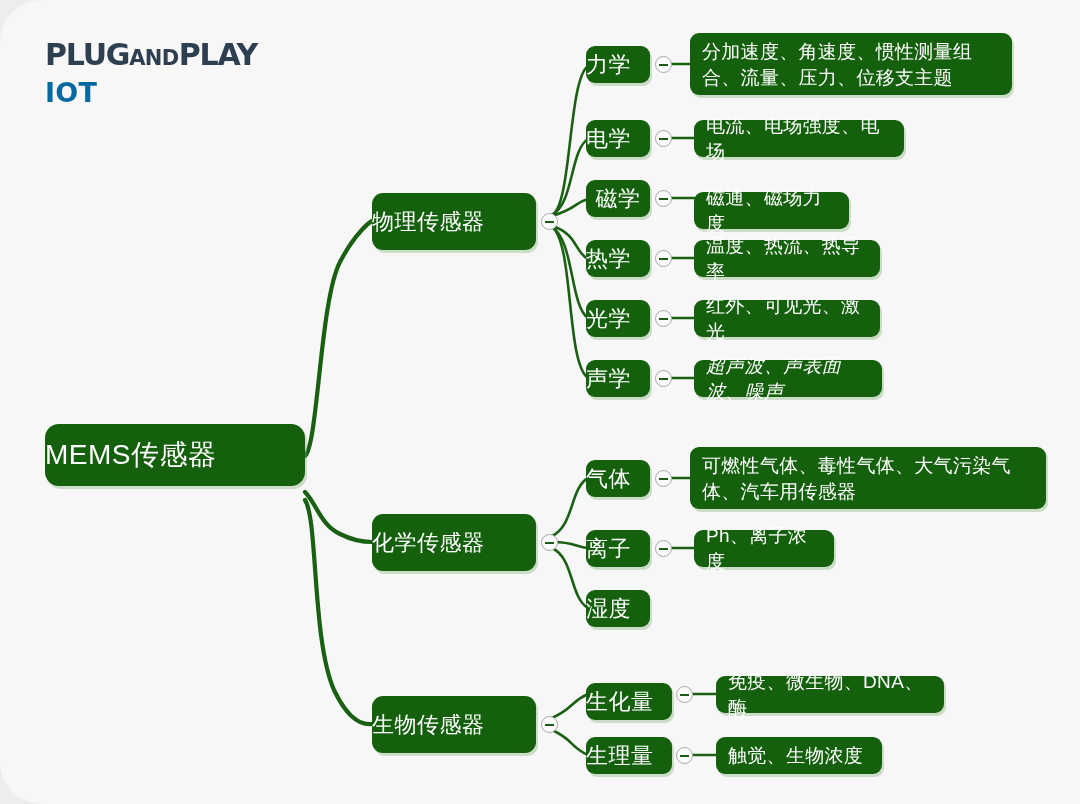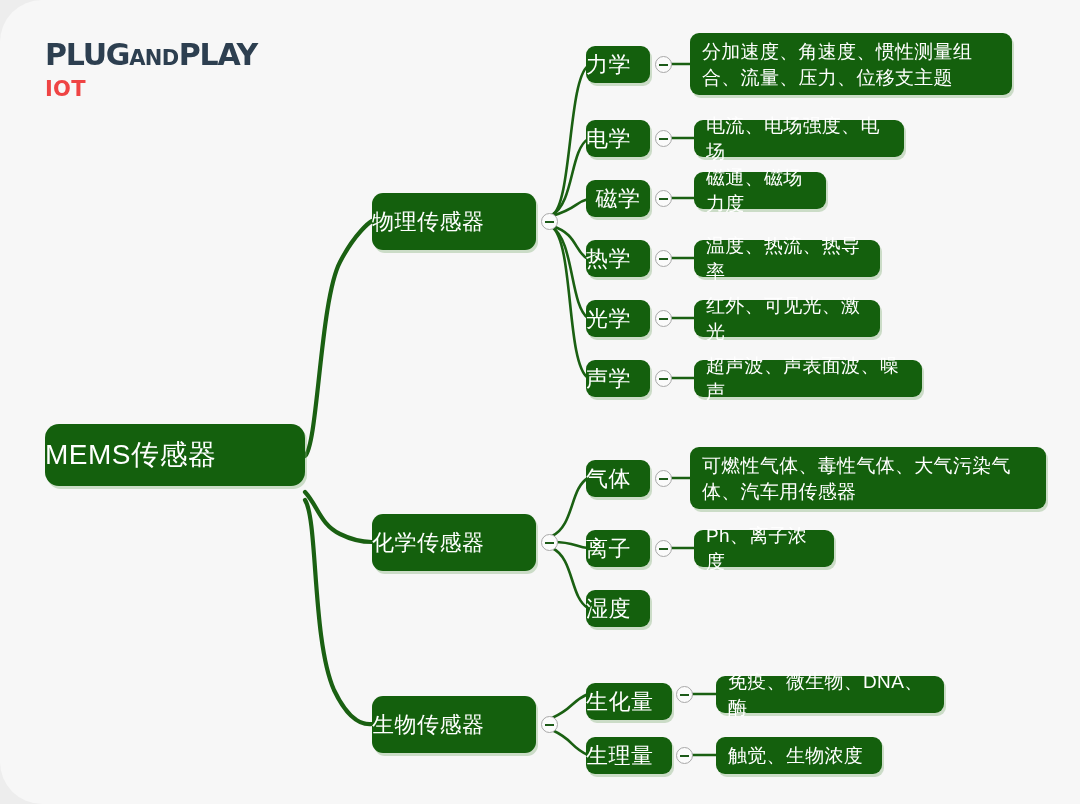--- a/index.html
+++ b/index.html
@@ -46,23 +46,23 @@
     line-height: 1;
     white-space: nowrap;
   }
   #logo .lg-main .sm {
     font-size: 21px;
     letter-spacing: -0.6px;
   }
   #logo .lg-sub {
     font-family: "DejaVu Sans", sans-serif;
     font-weight: 700;
-    font-size: 21px;
+    font-size: 27px;
     letter-spacing: 0.3px;
-    color: #ef4444;
+    color: #0369a1;
     line-height: 1;
     margin-top: 9px;
   }
 
   
   .node {
     position: absolute;
     box-sizing: border-box;
     background: #14600d;
     color: #ffffff;
@@ -212,21 +212,21 @@
   <div class="node node-l3" style="left:694px; top:120px; width:210px; height:37px;">
     <span>电流、电场强度、电场</span>
   </div>
 
   <div class="node node-l2" style="left:586px; top:180px; width:64px; height:37px;text-align:center;">
     <span>磁学</span>
   </div>
   <div class="toggle" style="left:655px; top:190px;">
     <i></i>
   </div>
-  <div class="node node-l3" style="left:694px; top:172px; width:132px; height:37px;">
+  <div class="node node-l3" style="left:694px; top:192px; width:155px; height:37px;">
     <span>磁通、磁场力度</span>
   </div>
 
   <div class="node node-l2" style="left:586px; top:240px; width:64px; height:37px;">
     <span>热学</span>
   </div>
   <div class="toggle" style="left:655px; top:250px;">
     <i></i>
   </div>
   <div class="node node-l3" style="left:694px; top:240px; width:186px; height:37px;">
@@ -242,21 +242,21 @@
   <div class="node node-l3" style="left:694px; top:300px; width:186px; height:37px;">
     <span>红外、可见光、激光</span>
   </div>
 
   <div class="node node-l2" style="left:586px; top:360px; width:64px; height:37px;">
     <span>声学</span>
   </div>
   <div class="toggle" style="left:655px; top:370px;">
     <i></i>
   </div>
-  <div class="node node-l3" style="left:694px; top:360px; width:228px; height:37px;">
+  <div class="node node-l3" style="left:694px; top:360px; width:188px; height:37px;font-style:italic;">
     <span>超声波、声表面波、噪声</span>
   </div>
 
   <div class="node node-l2" style="left:586px; top:460px; width:64px; height:37px;">
     <span>气体</span>
   </div>
   <div class="toggle" style="left:655px; top:470px;">
     <i></i>
   </div>
   <div class="node node-l3 two-line" style="left:690px; top:447px; width:356px; height:62px;">

